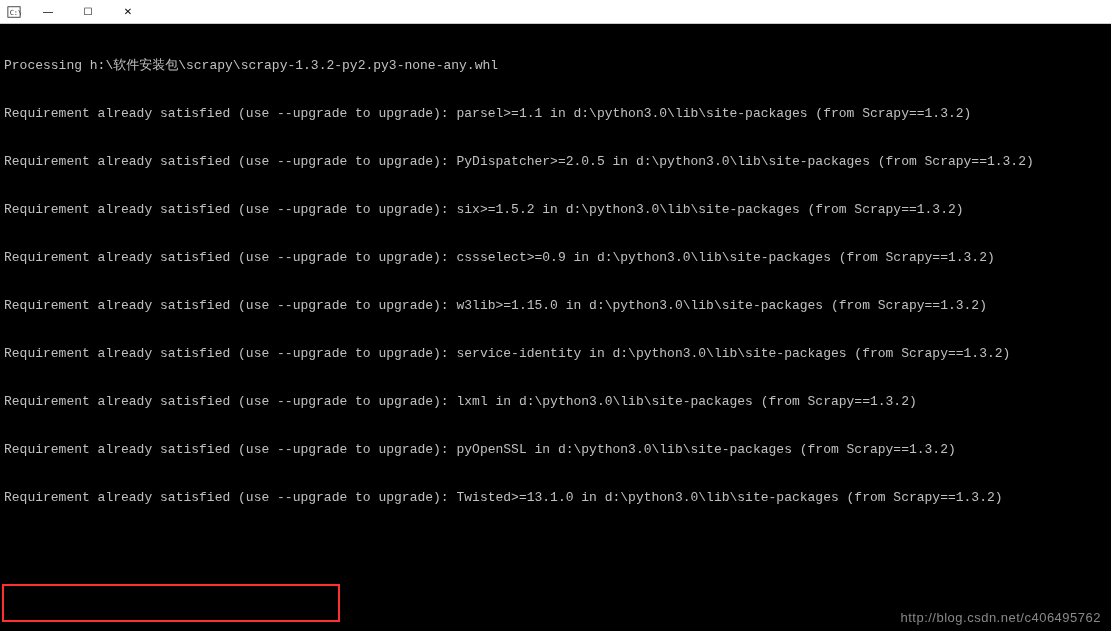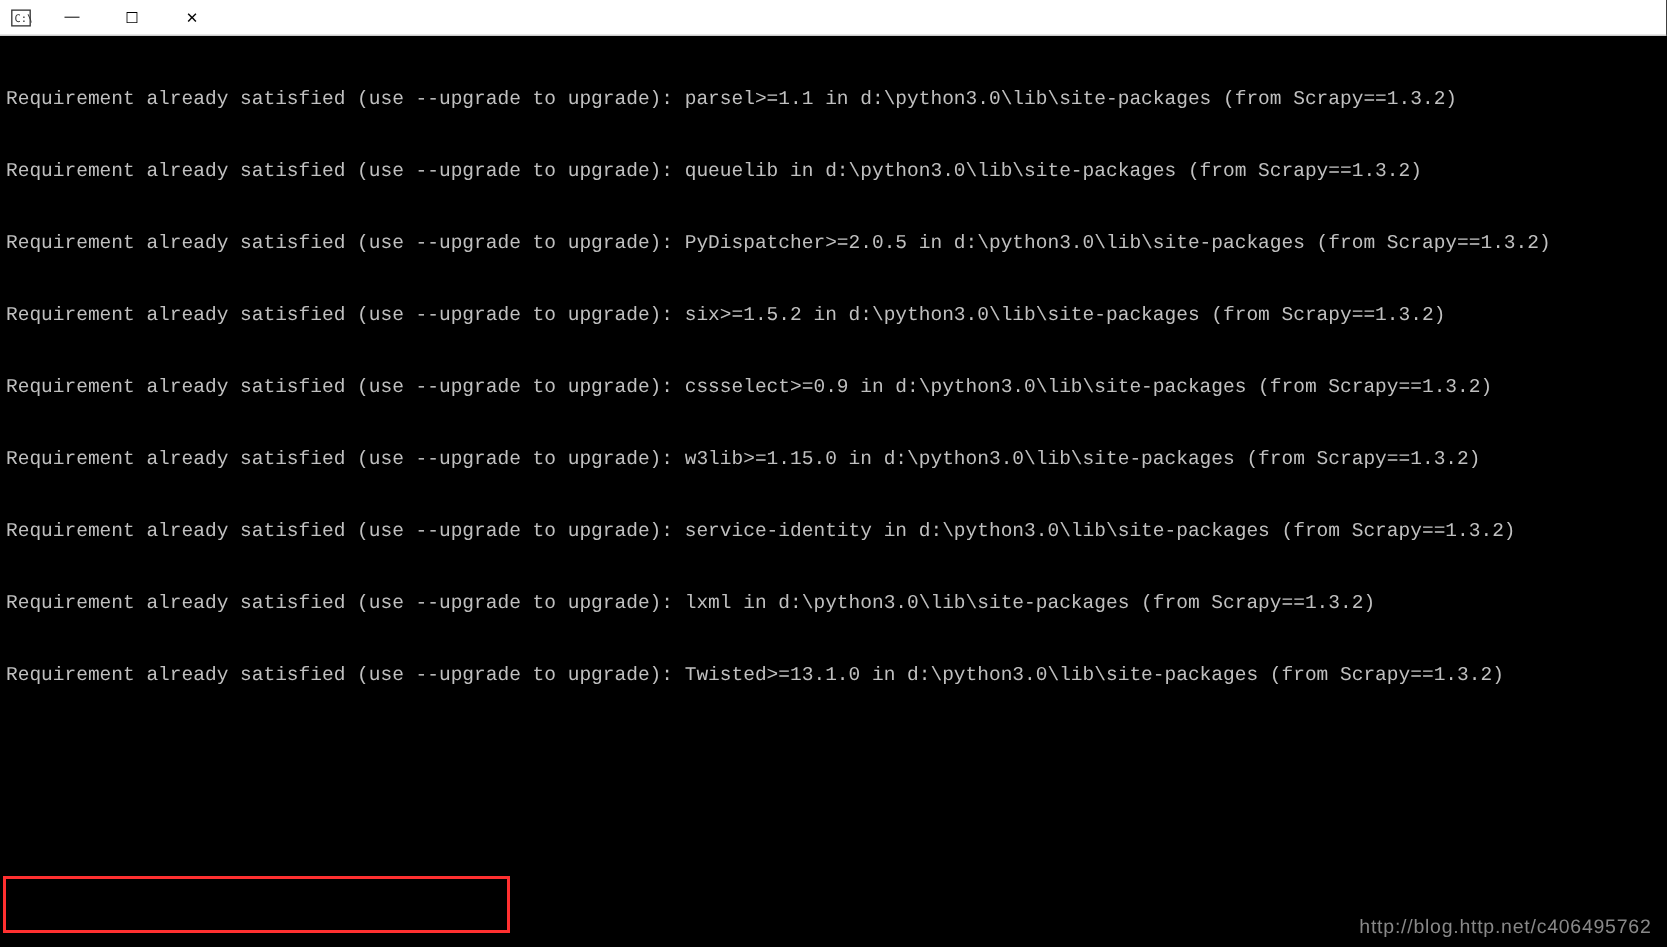--- a/index.html
+++ b/index.html
@@ -91,41 +91,42 @@
       </svg>
   </span>
   <div class="win-controls">
     <div class="win-btn">—</div>
     <div class="win-btn">☐</div>
     <div class="win-btn">✕</div>
   </div>
 </div>
 
 <div class="terminal">
+  <span class="line">Processing h:\软件安装包\scrapy\scrapy-1.3.2-py2.py3-none-any.whl</span>
   <span class="line">Requirement already satisfied (use --upgrade to upgrade): parsel&gt;=1.1 in d:\python3.0\lib\site-packages (from Scrapy==1.3.2)</span>
-  <span class="line">Requirement already satisfied (use --upgrade to upgrade): queuelib in d:\python3.0\lib\site-packages (from Scrapy==1.3.2)</span>
   <span class="line">Requirement already satisfied (use --upgrade to upgrade): PyDispatcher&gt;=2.0.5 in d:\python3.0\lib\site-packages (from Scrapy==1.3.2)</span>
   <span class="line">Requirement already satisfied (use --upgrade to upgrade): six&gt;=1.5.2 in d:\python3.0\lib\site-packages (from Scrapy==1.3.2)</span>
   <span class="line">Requirement already satisfied (use --upgrade to upgrade): cssselect&gt;=0.9 in d:\python3.0\lib\site-packages (from Scrapy==1.3.2)</span>
   <span class="line">Requirement already satisfied (use --upgrade to upgrade): w3lib&gt;=1.15.0 in d:\python3.0\lib\site-packages (from Scrapy==1.3.2)</span>
   <span class="line">Requirement already satisfied (use --upgrade to upgrade): service-identity in d:\python3.0\lib\site-packages (from Scrapy==1.3.2)</span>
   <span class="line">Requirement already satisfied (use --upgrade to upgrade): lxml in d:\python3.0\lib\site-packages (from Scrapy==1.3.2)</span>
+  <span class="line">Requirement already satisfied (use --upgrade to upgrade): pyOpenSSL in d:\python3.0\lib\site-packages (from Scrapy==1.3.2)</span>
   <span class="line">Requirement already satisfied (use --upgrade to upgrade): Twisted&gt;=13.1.0 in d:\python3.0\lib\site-packages (from Scrapy==1.3.2)</span>
   
   
   
   
   
   
   
   
   
   
   
   
   
   
   
 </div>
 
 <div class="highlight-box" style="left:2px; top:584px; width:338px; height:38px;"></div>
 
-<div class="watermark">http://blog.http.net/c406495762</div>
+<div class="watermark">http://blog.csdn.net/c406495762</div>
 
 </body></html>

